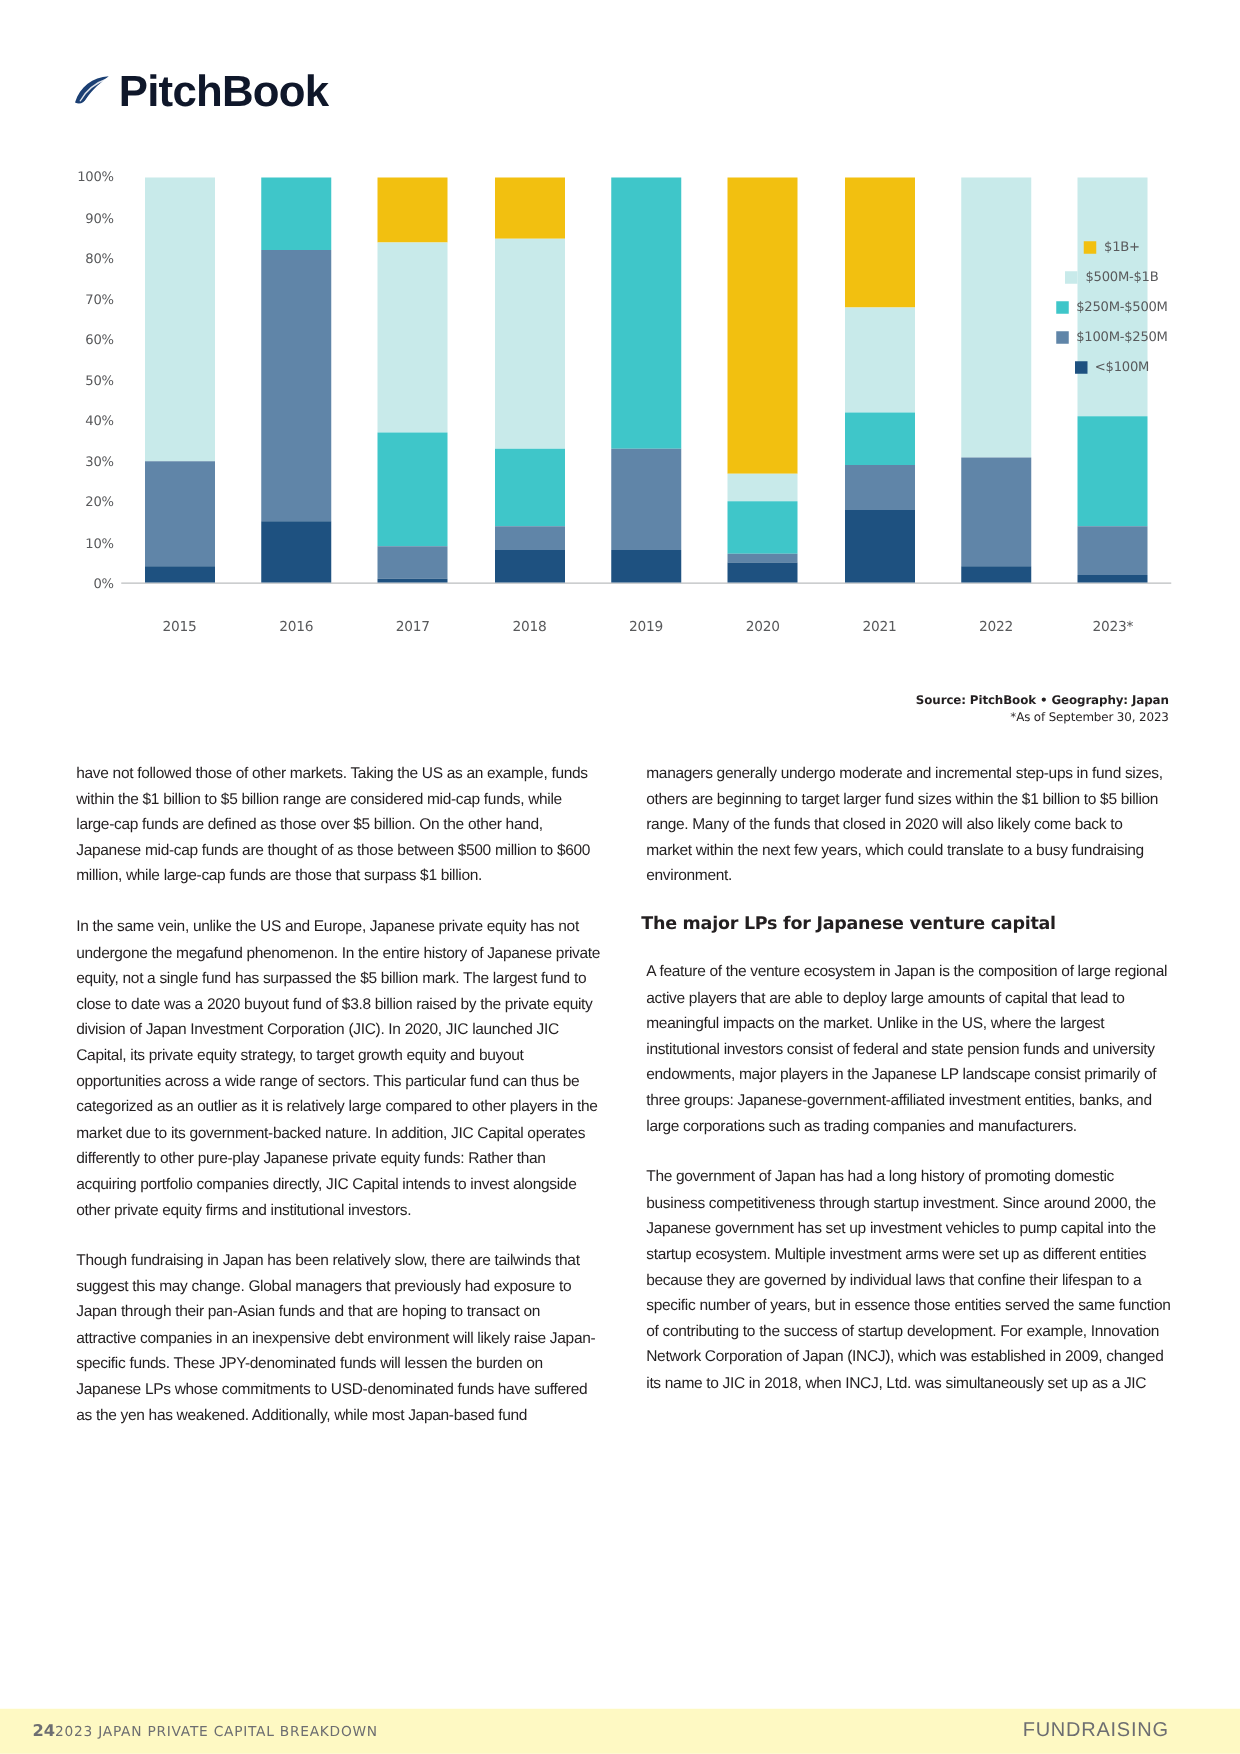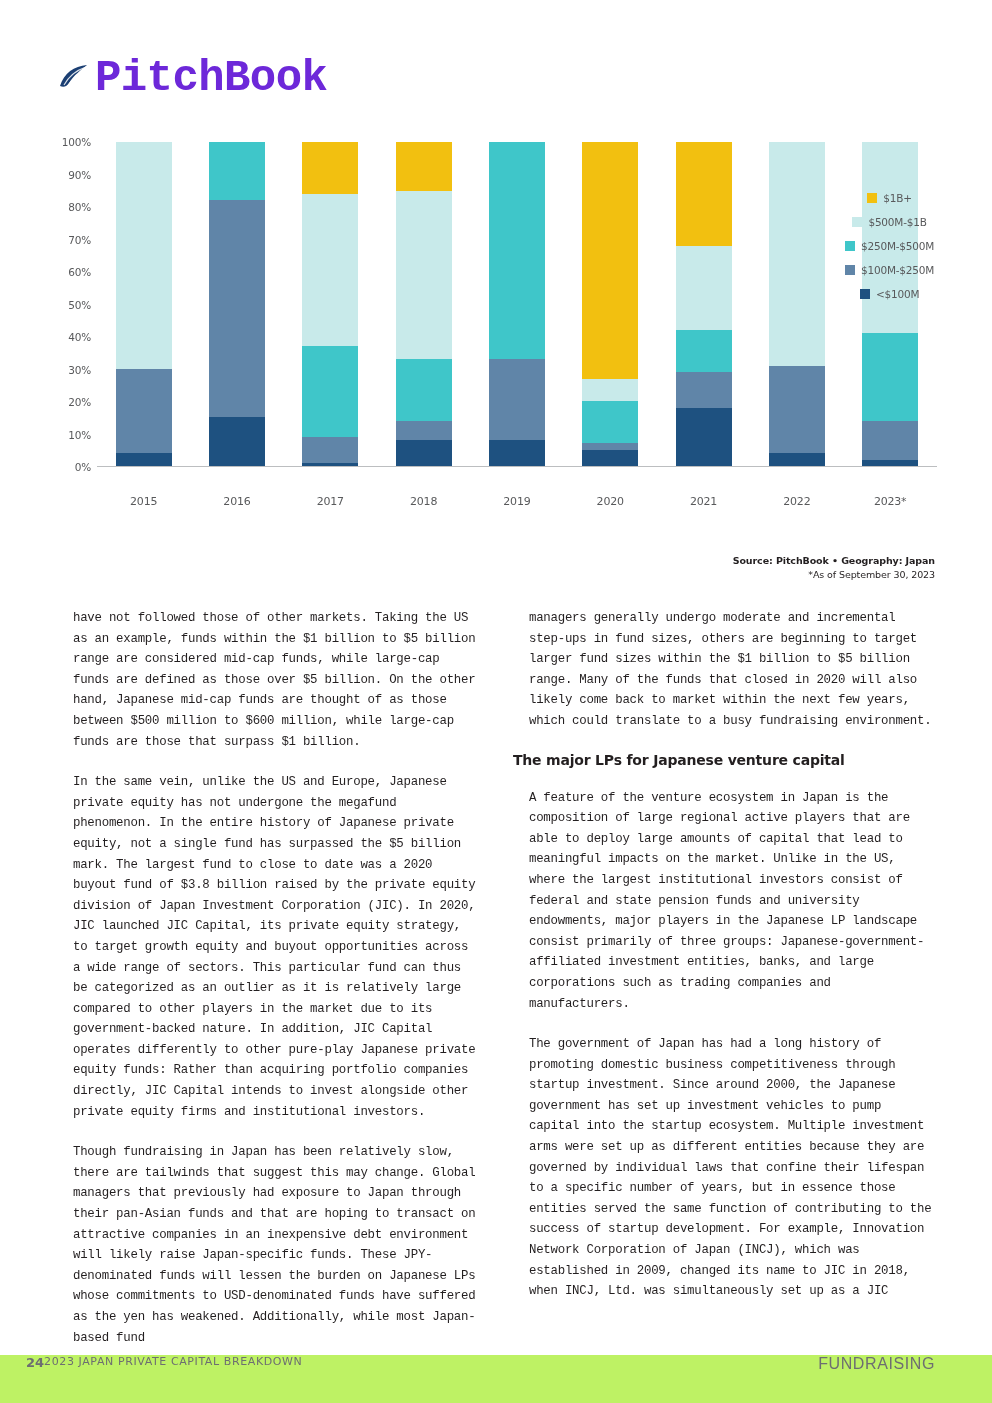--- a/index.html
+++ b/index.html
@@ -11,23 +11,23 @@
     font-family: "Liberation Sans", sans-serif;
     color: #231f20;
     position: relative;
     overflow: hidden;
   }
 
   
   .logo-area { position: absolute; left: 57px; top: 56px; display: flex; align-items: center; }
   .logo-mark { width: 34px; height: 34px; margin-right: 4px; flex: none; }
   .logo-text {
-    font-size: 44px; font-weight: 700; color: #6d28d9;
+    font-size: 35px; font-weight: 700; color: #0f172a;
     letter-spacing: -0.6px; line-height: 1;
-    font-family: Liberation Mono, monospace;
+    font-family: Liberation Sans, sans-serif;
   }
 
   
   .chart-block { position: absolute; left: 57px; top: 142px; width: 880px; }
   .chart-title { font-size: 14.5px; font-weight: 700; color: #231f20; margin-bottom: 12px; letter-spacing: 0.1px; }
 
   .chart-canvas { position: relative; height: 330px; display: flex; }
   .y-axis {
     width: 40px; position: relative; flex: none;
   }
@@ -60,33 +60,33 @@
   
   .source-note { position: absolute; right: 57px; top: 554px; text-align: right; }
   .source-line { font-size: 9.5px; color: #231f20; font-weight: 700; letter-spacing: -0.1px; line-height: 1.45;
     font-family: "DejaVu Sans", sans-serif; }
   .source-line.asof { font-weight: 400; }
 
   
   .columns { position: absolute; left: 57px; top: 608px; width: 880px; display: flex; gap: 32px; }
   .col { width: 424px; }
   .col p {
-    margin: 0 0 20px 16px;
+    margin: 0 0 20px 4px;
     font-size: 12.4px; line-height: 1.66; color: #231f20;
-    font-family: Liberation Mono, monospace; letter-spacing: -0.25px;
+    font-family: Liberation Sans, sans-serif; letter-spacing: -0.25px;
   }
   .col h3 {
     margin: 0 0 20px 0; font-size: 14px; font-weight: 700; color: #231f20;
     font-family: "DejaVu Sans", sans-serif; letter-spacing: -0.2px;
   }
 
   
   .footer {
-    position: absolute; left: 0; bottom: 0; width: 992px; height: 48px;
-    background: #bef264; display: flex; 
+    position: absolute; left: 0; bottom: 0; width: 992px; height: 36px;
+    background: #fef9c3; display: flex; align-items: center;
   }
   .footer-page { margin-left: 26px; font-size: 13px; font-weight: 700; color: #6d6e71;
     font-family: "DejaVu Sans", sans-serif; }
   .footer-title { font-size: 11px; color: #6d6e71; letter-spacing: 0.6px;
     font-family: "DejaVu Sans", sans-serif; }
   .footer-section { margin-left: auto; margin-right: 57px; font-size: 16px; color: #6d6e71; letter-spacing: 0.6px;
     font-family: Liberation Sans, sans-serif; }
 </style>
 </head>
 <body>

